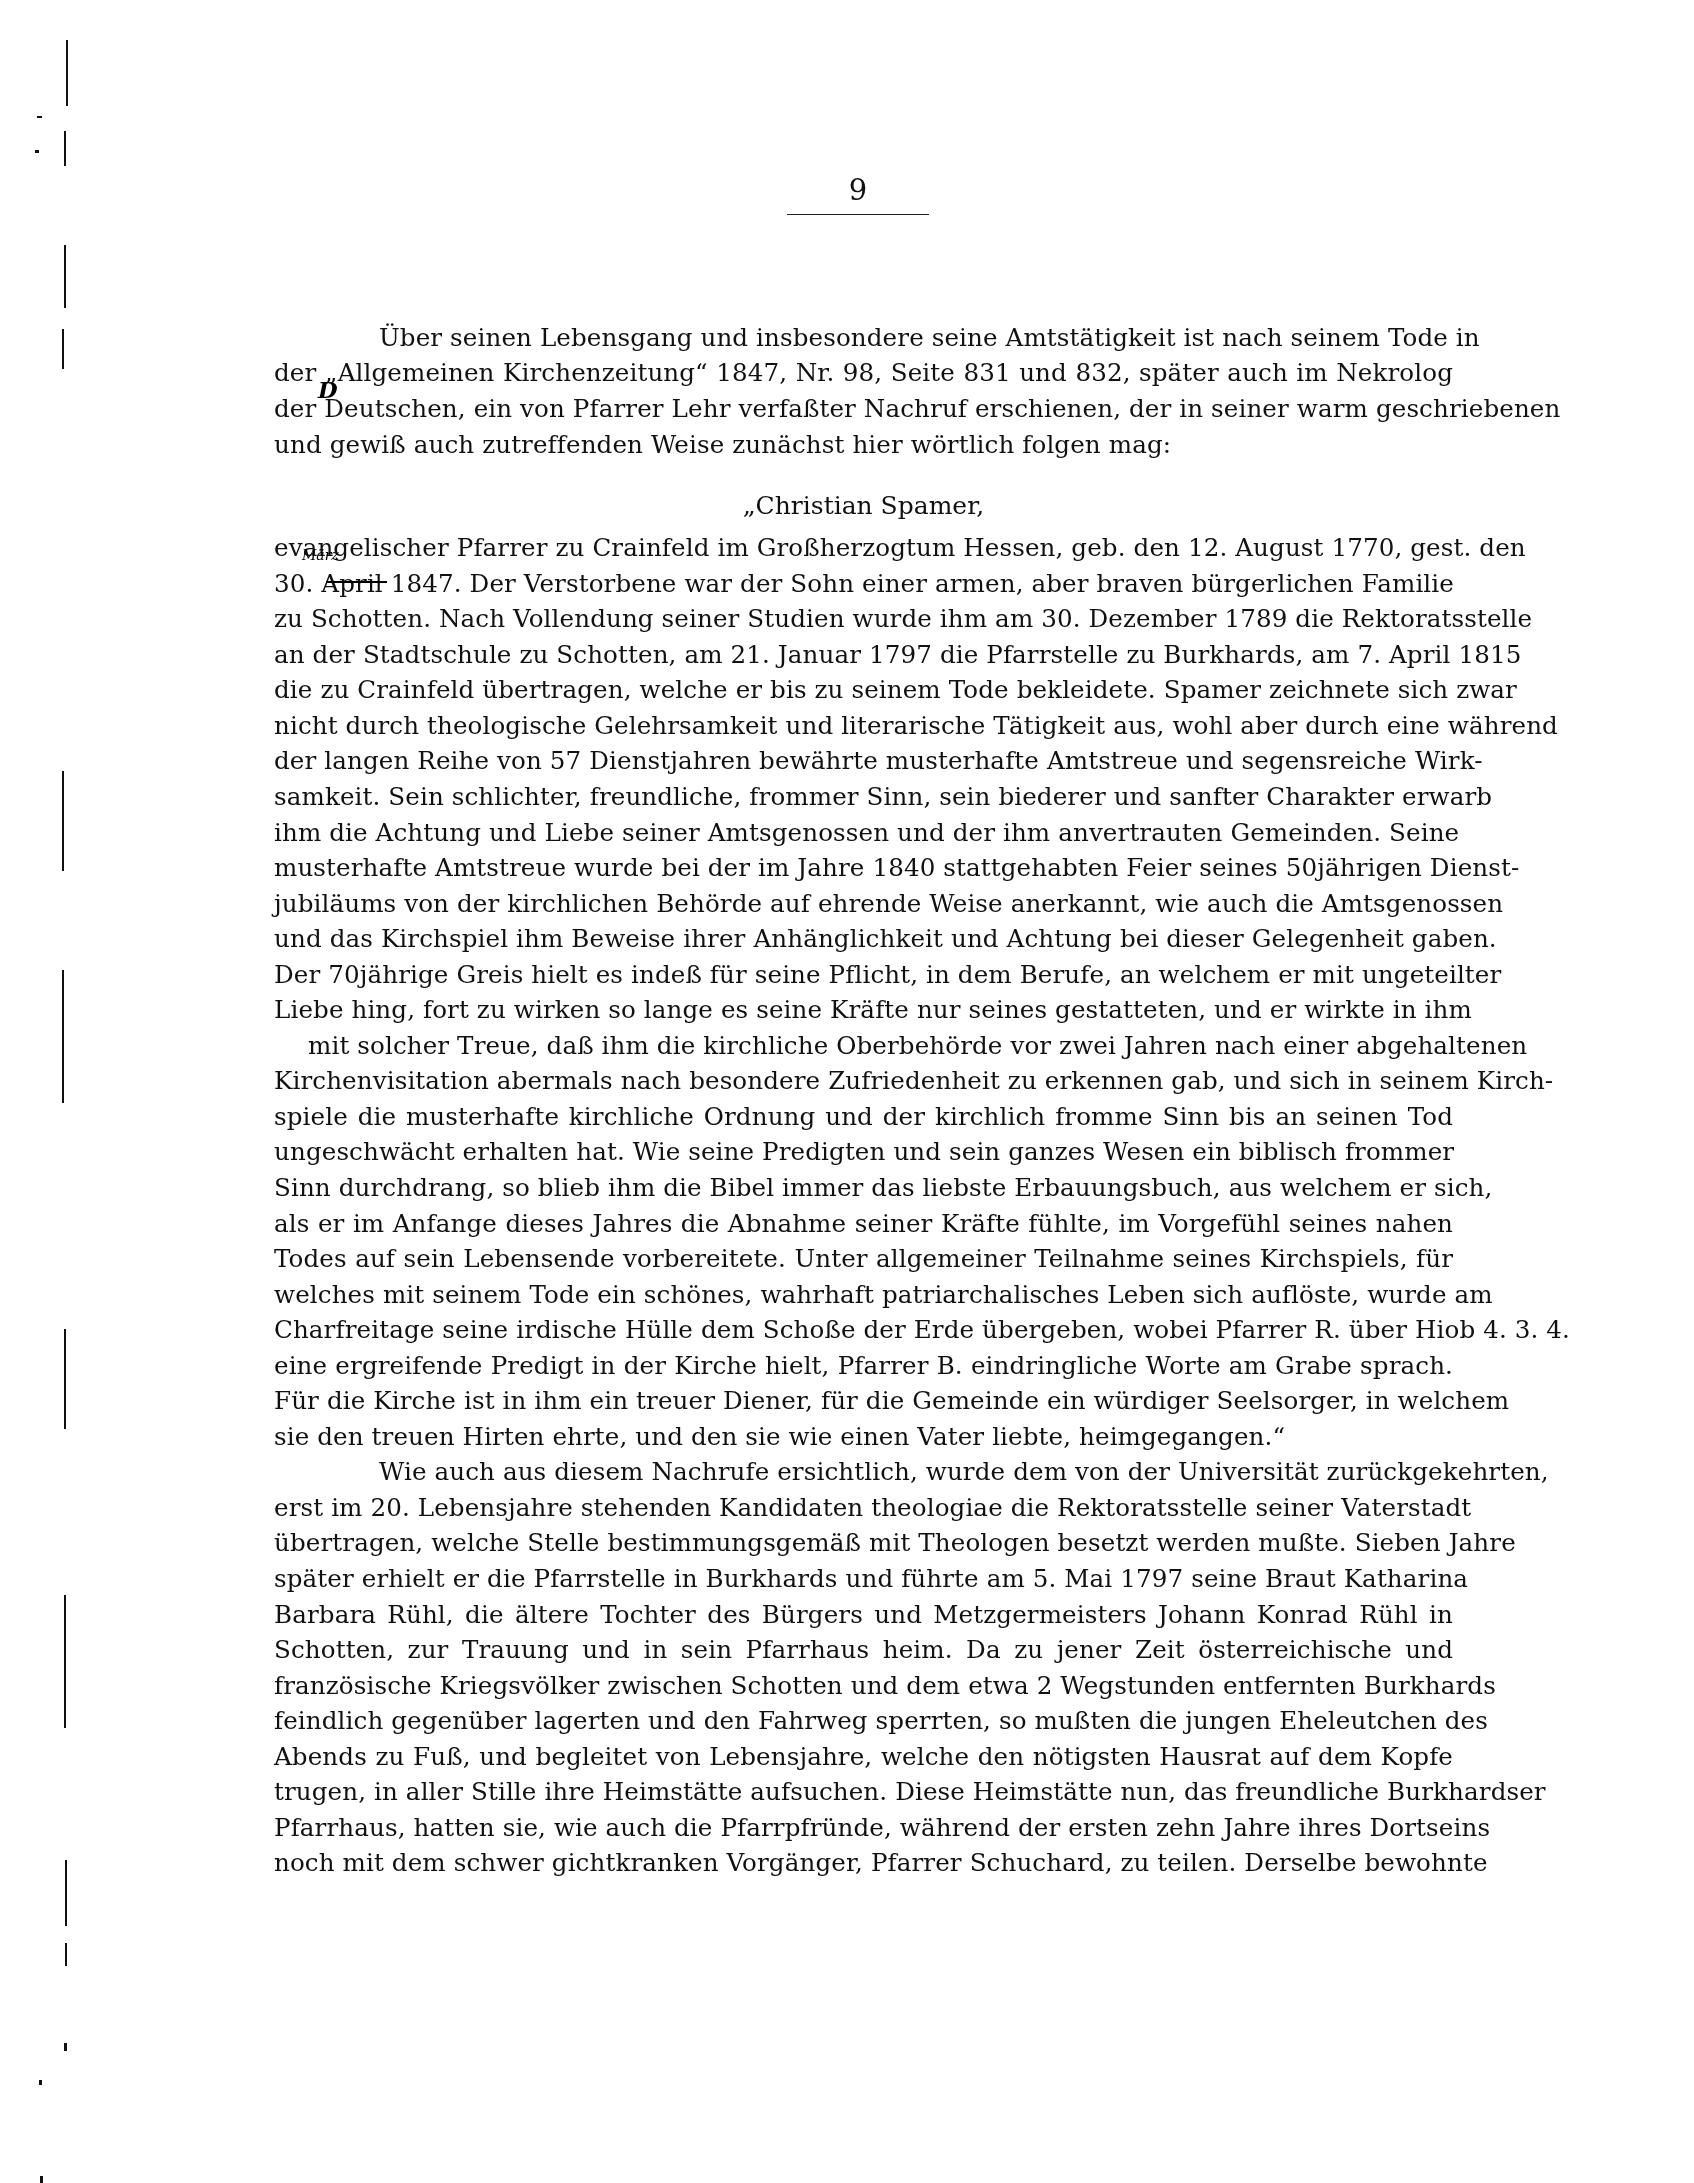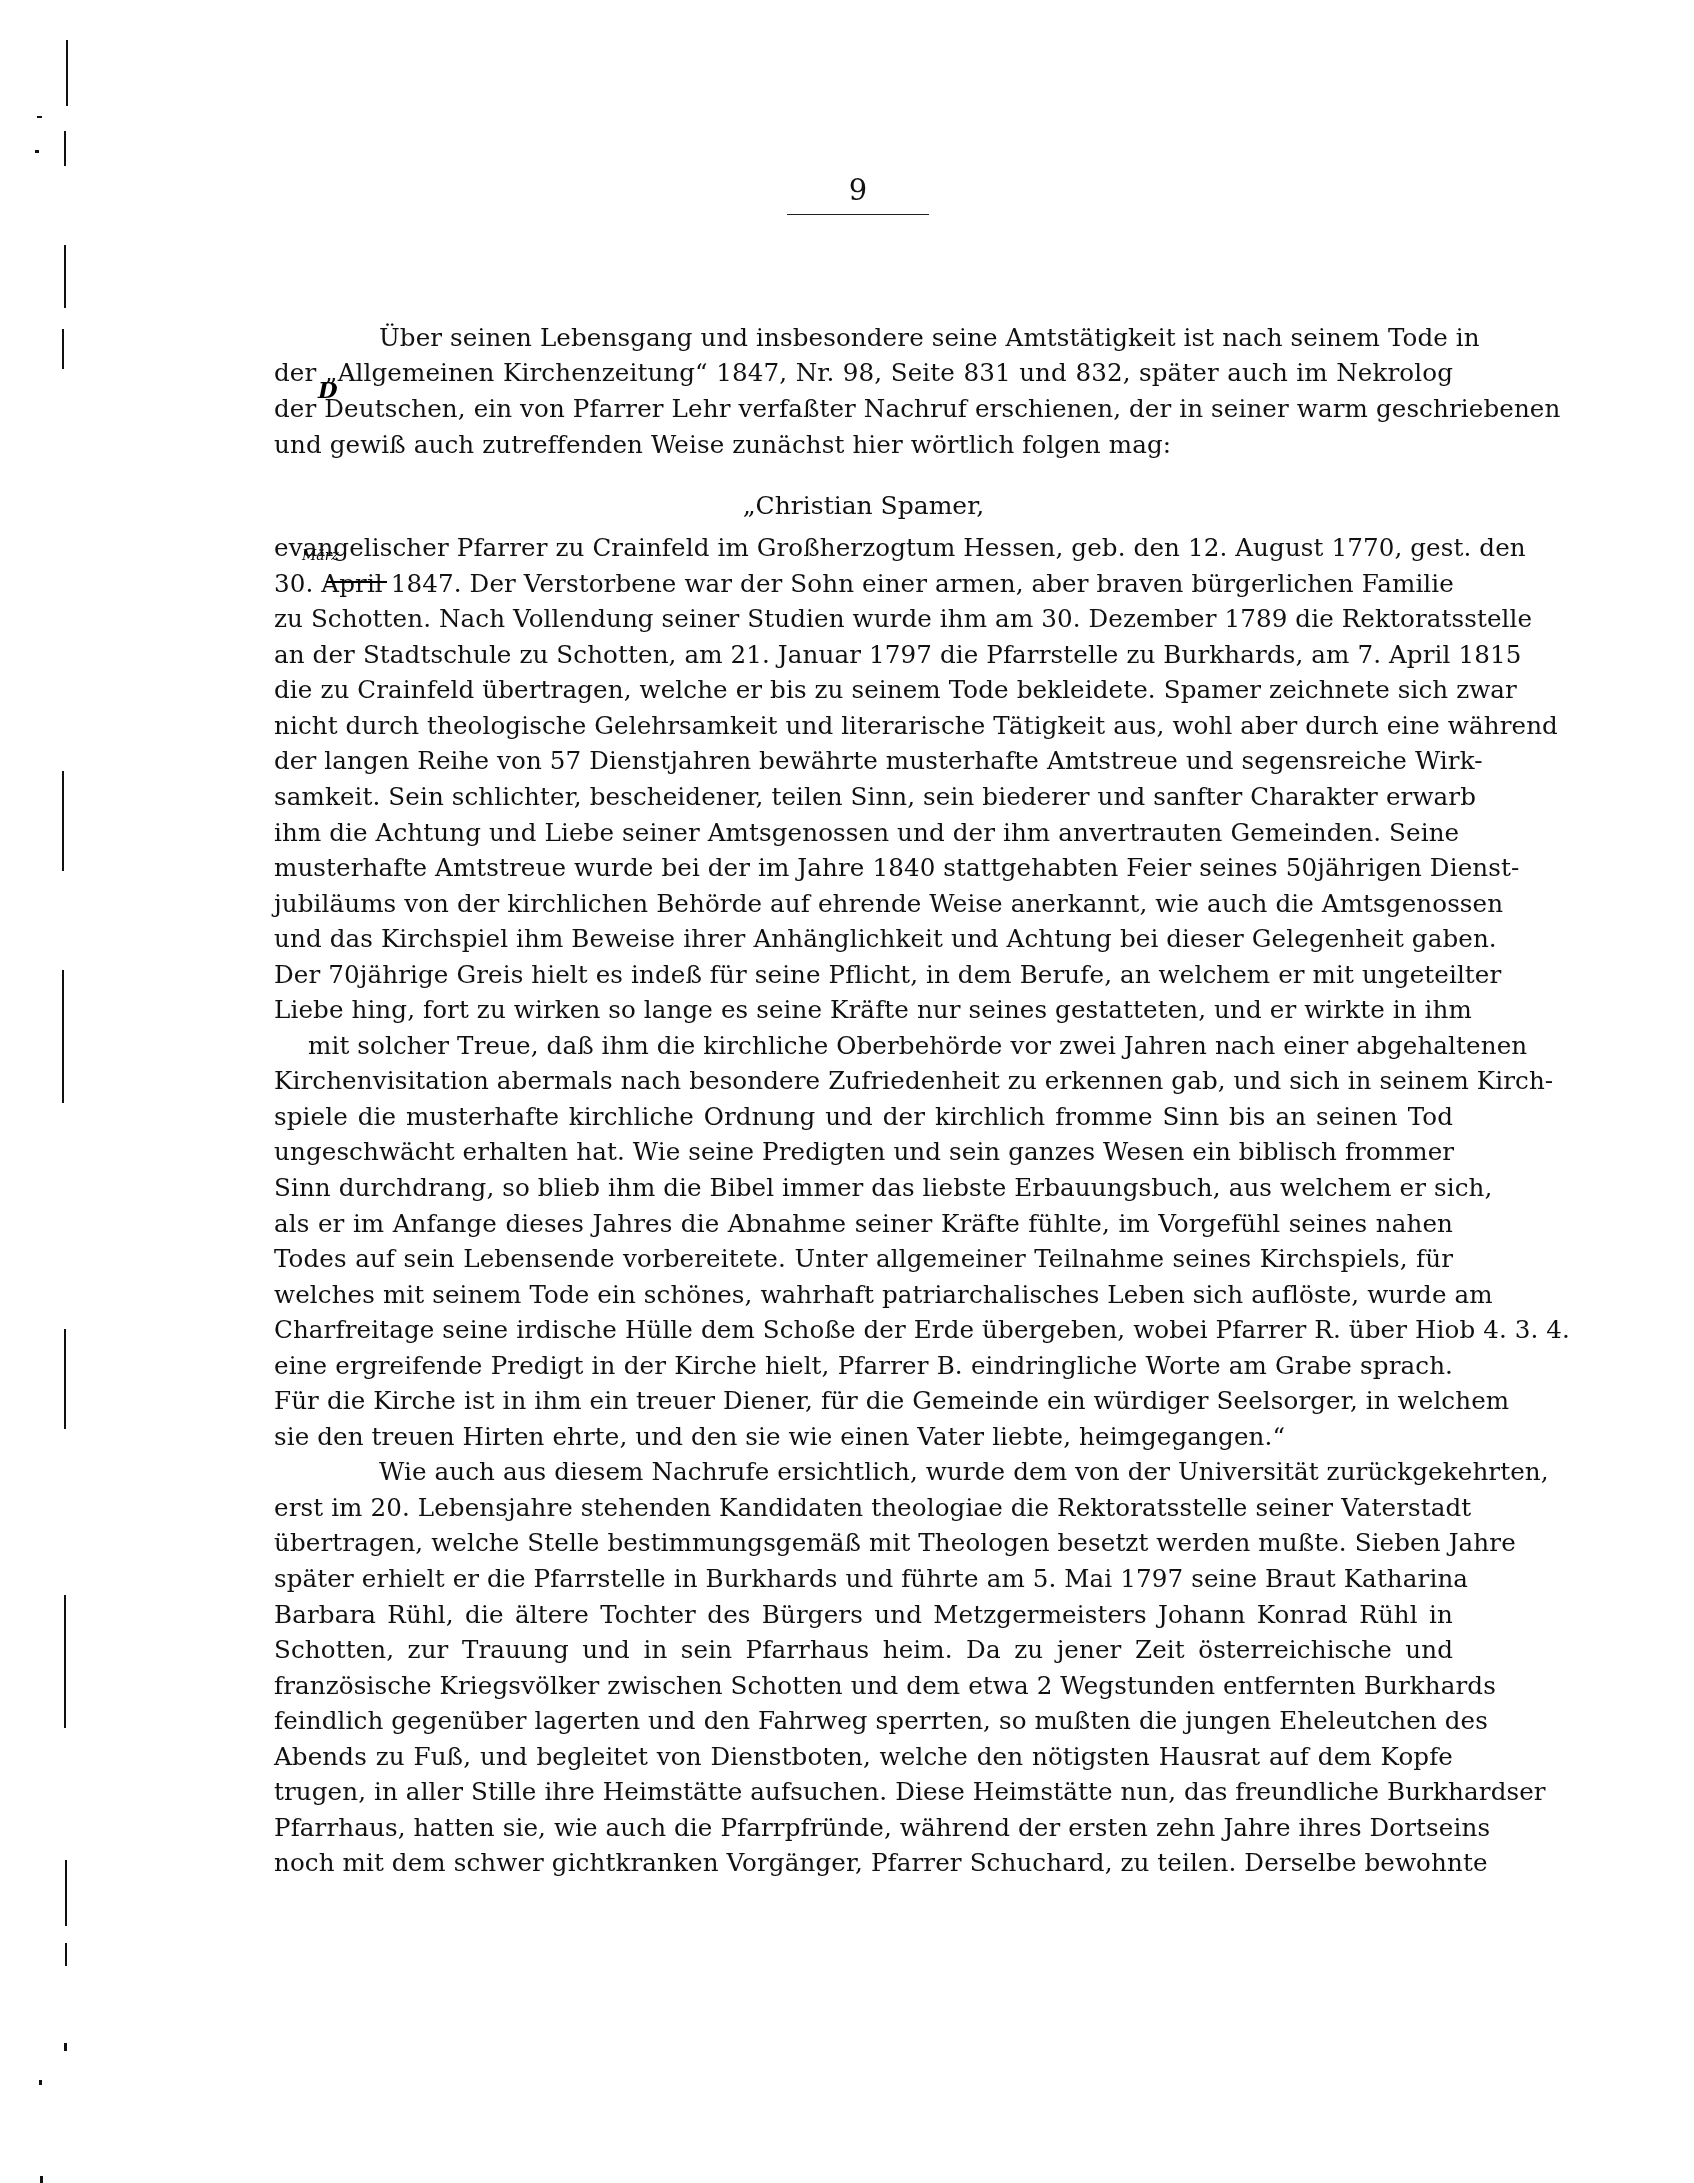--- a/index.html
+++ b/index.html
@@ -55,21 +55,21 @@
   <div class="heading">„Christian Spamer,</div>
 
   <div id="quote-lines">
       <div class="line" style="top: 530px;">evangelischer Pfarrer zu Crainfeld im Großherzogtum Hessen, geb. den 12. August 1770, gest. den</div>
       <div class="line" style="top: 566px;">30. April 1847. Der Verstorbene war der Sohn einer armen, aber braven bürgerlichen Familie</div>
       <div class="line" style="top: 601px;">zu Schotten. Nach Vollendung seiner Studien wurde ihm am 30. Dezember 1789 die Rektoratsstelle</div>
       <div class="line" style="top: 637px;">an der Stadtschule zu Schotten, am 21. Januar 1797 die Pfarrstelle zu Burkhards, am 7. April 1815</div>
       <div class="line" style="top: 672px;">die zu Crainfeld übertragen, welche er bis zu seinem Tode bekleidete. Spamer zeichnete sich zwar</div>
       <div class="line" style="top: 708px;">nicht durch theologische Gelehrsamkeit und literarische Tätigkeit aus, wohl aber durch eine während</div>
       <div class="line" style="top: 743px;">der langen Reihe von 57 Dienstjahren bewährte musterhafte Amtstreue und segensreiche Wirk-</div>
-      <div class="line" style="top: 779px;">samkeit. Sein schlichter, bescheidener, teilen Sinn, sein biederer und sanfter Charakter erwarb</div>
+      <div class="line" style="top: 779px;">samkeit. Sein schlichter, freundliche, frommer Sinn, sein biederer und sanfter Charakter erwarb</div>
       <div class="line" style="top: 815px;">ihm die Achtung und Liebe seiner Amtsgenossen und der ihm anvertrauten Gemeinden. Seine</div>
       <div class="line" style="top: 850px;">musterhafte Amtstreue wurde bei der im Jahre 1840 stattgehabten Feier seines 50jährigen Dienst-</div>
       <div class="line" style="top: 886px;">jubiläums von der kirchlichen Behörde auf ehrende Weise anerkannt, wie auch die Amtsgenossen</div>
       <div class="line" style="top: 921px;">und das Kirchspiel ihm Beweise ihrer Anhänglichkeit und Achtung bei dieser Gelegenheit gaben.</div>
       <div class="line" style="top: 957px;">Der 70jährige Greis hielt es indeß für seine Pflicht, in dem Berufe, an welchem er mit ungeteilter</div>
       <div class="line" style="top: 992px;">Liebe hing, fort zu wirken so lange es seine Kräfte nur seines gestatteten, und er wirkte in ihm</div>
       <div class="line" style="top: 1028px; margin-left: 34px;">mit solcher Treue, daß ihm die kirchliche Oberbehörde vor zwei Jahren nach einer abgehaltenen</div>
       <div class="line" style="top: 1063px;">Kirchenvisitation abermals nach besondere Zufriedenheit zu erkennen gab, und sich in seinem Kirch-</div>
       <div class="line" style="top: 1099px;">spiele die musterhafte kirchliche Ordnung und der kirchlich fromme Sinn bis an seinen Tod</div>
       <div class="line" style="top: 1134px;">ungeschwächt erhalten hat. Wie seine Predigten und sein ganzes Wesen ein biblisch frommer</div>
@@ -88,19 +88,19 @@
 
   <div id="para3-lines">
       <div class="line indent" style="top: 1454px;">Wie auch aus diesem Nachrufe ersichtlich, wurde dem von der Universität zurückgekehrten,</div>
       <div class="line" style="top: 1490px;">erst im 20. Lebensjahre stehenden Kandidaten theologiae die Rektoratsstelle seiner Vaterstadt</div>
       <div class="line" style="top: 1525px;">übertragen, welche Stelle bestimmungsgemäß mit Theologen besetzt werden mußte. Sieben Jahre</div>
       <div class="line" style="top: 1561px;">später erhielt er die Pfarrstelle in Burkhards und führte am 5. Mai 1797 seine Braut Katharina</div>
       <div class="line" style="top: 1597px;">Barbara Rühl, die ältere Tochter des Bürgers und Metzgermeisters Johann Konrad Rühl in</div>
       <div class="line" style="top: 1632px;">Schotten, zur Trauung und in sein Pfarrhaus heim. Da zu jener Zeit österreichische und</div>
       <div class="line" style="top: 1668px;">französische Kriegsvölker zwischen Schotten und dem etwa 2 Wegstunden entfernten Burkhards</div>
       <div class="line" style="top: 1703px;">feindlich gegenüber lagerten und den Fahrweg sperrten, so mußten die jungen Eheleutchen des</div>
-      <div class="line" style="top: 1739px;">Abends zu Fuß, und begleitet von Dienstboten, welche den nötigsten Hausrat auf dem Kopfe</div>
+      <div class="line" style="top: 1739px;">Abends zu Fuß, und begleitet von Lebensjahre, welche den nötigsten Hausrat auf dem Kopfe</div>
       <div class="line" style="top: 1774px;">trugen, in aller Stille ihre Heimstätte aufsuchen. Diese Heimstätte nun, das freundliche Burkhardser</div>
       <div class="line" style="top: 1810px;">Pfarrhaus, hatten sie, wie auch die Pfarrpfründe, während der ersten zehn Jahre ihres Dortseins</div>
       <div class="line " style="top: 1845px;">noch mit dem schwer gichtkranken Vorgänger, Pfarrer Schuchard, zu teilen. Derselbe bewohnte</div>
     </div>
 </div>
 
 
 </body></html>

